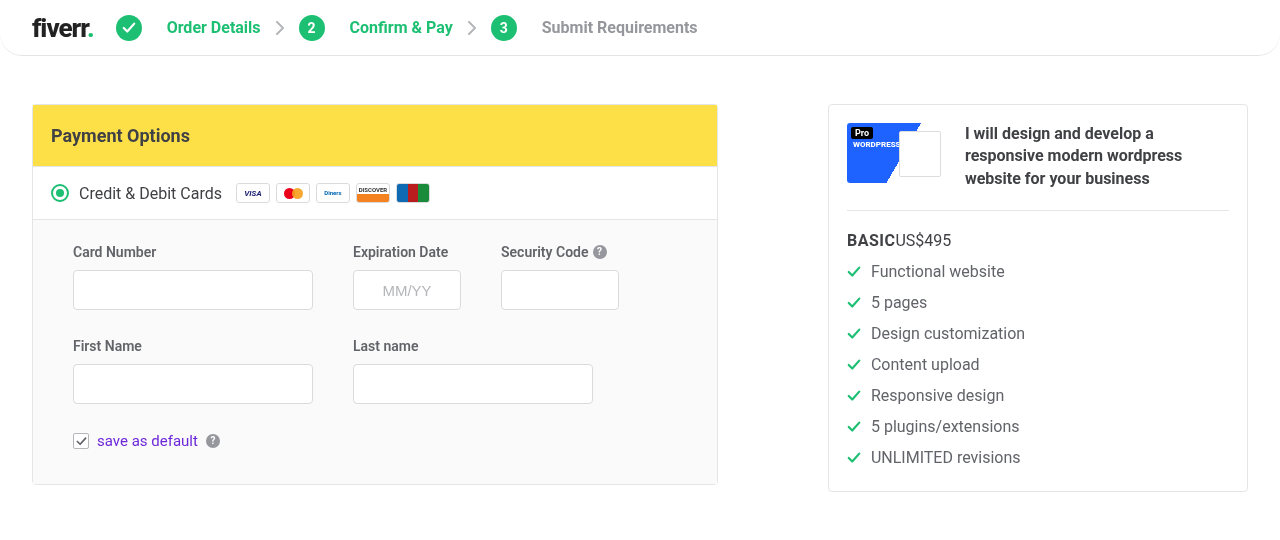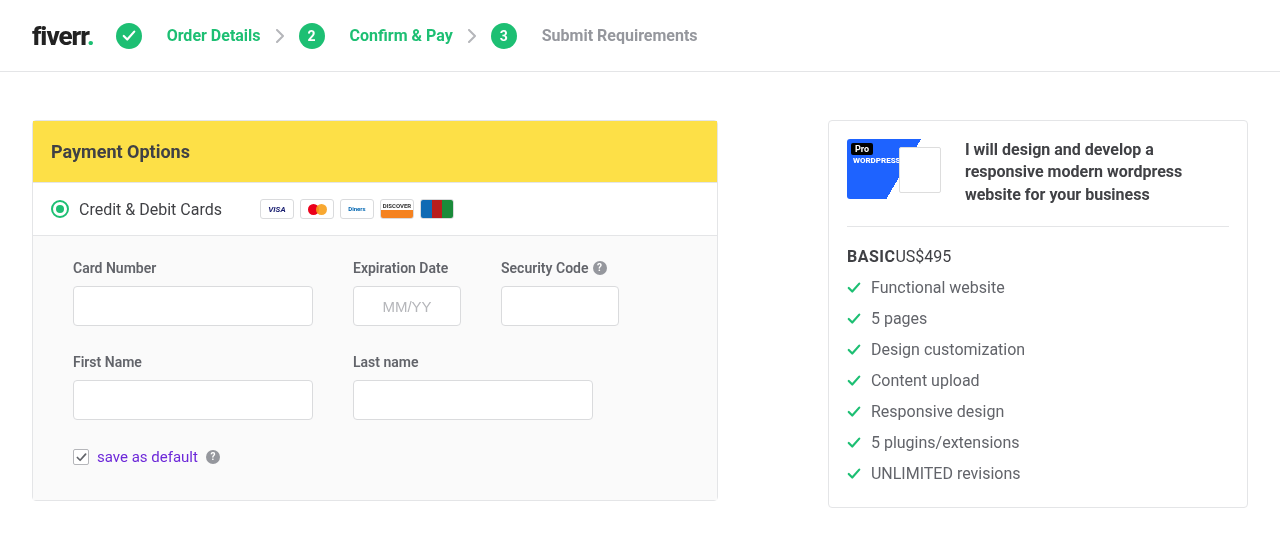--- a/index.html
+++ b/index.html
@@ -9,24 +9,25 @@
     color: #404145;
     width: 1280px;
     height: 540px;
     overflow: hidden;
   }
 
   
   .header {
     display: flex;
     align-items: center;
-    height: 72px;
+    height: 56px;
     padding: 0 32px;
     border-bottom: 1px solid #e4e5e7;
     gap: 18px;
+    border-radius: 22px;
   }
   .logo {
     font-weight: 800;
     font-size: 26px;
     color: #222;
     letter-spacing: -1px;
     margin-right: 4px;
   }
   .logo .dot { color: #1dbf73; }
   .steps { display: flex; align-items: center; gap: 14px; }
@@ -96,21 +97,21 @@
   .method-label { font-size: 16px; color: #404145; }
   .card-brands { display: flex; gap: 6px; margin-left: 4px; }
   .brand {
     width: 34px; height: 20px;
     border: 1px solid #dadbdd;
     border-radius: 3px;
     background: #fff;
     display: flex; align-items: center; justify-content: center;
     font-size: 8px; font-weight: 700;
   }
-  .brand.visa { color: #1a1f71; font-style: italic; margin-left: 24px; }
+  .brand.visa { color: #1a1f71; font-style: italic; }
   .brand.mc { position: relative; }
   .brand.mc::before, .brand.mc::after {
     content: ""; position: absolute; top: 4px; width: 11px; height: 11px; border-radius: 50%;
   }
   .brand.mc::before { left: 7px; background: #eb001b; }
   .brand.mc::after  { left: 15px; background: #f79e1b; opacity: .9; }
   .brand.diners { color: #0066b2; font-size: 6px; line-height:1; text-align:center; }
   .brand.disc { background: linear-gradient(#fff 55%, #f58220 55%); color:#333; font-size:6px; align-items:flex-start; padding-top:2px;}
   .brand.jcb {
     background: linear-gradient(90deg,#0f6ab4 33%,#b91d1d 33% 66%,#1a8b3a 66%);

